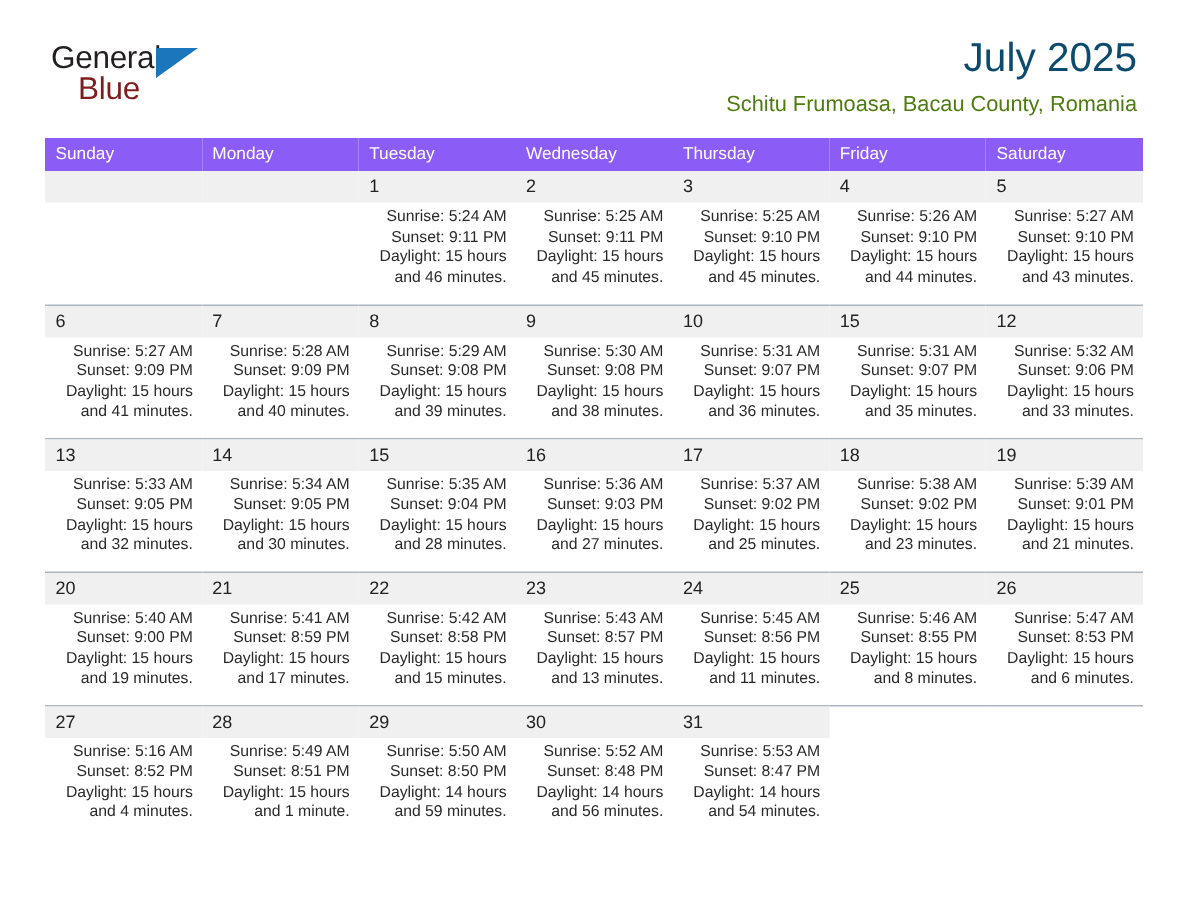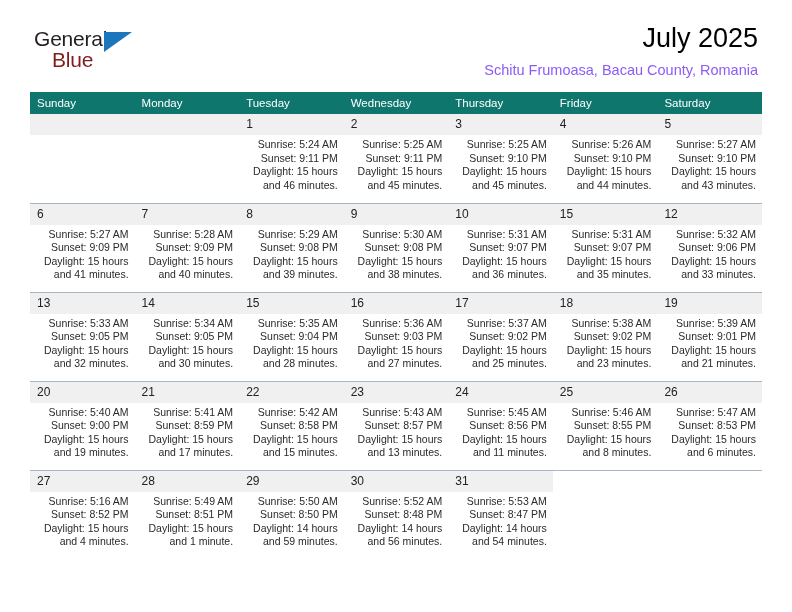--- a/index.html
+++ b/index.html
@@ -60,41 +60,41 @@
     border-bottom: 20px solid transparent;
   }
   .title-block {
     position: absolute;
     right: 4px;
     top: 22px;
     text-align: right;
   }
   .cal-title {
     font-size: 27px;
-    color: #000000;
+    color: #0c4a6e;
     line-height: 32px;
     font-weight: normal;
     margin: 0;
   }
   .cal-subtitle {
     font-size: 14.5px;
-    color: #8b5cf6;
+    color: #4d7c0f;
     line-height: 20px;
     margin: 6px 0 0 0;
     font-weight: normal;
   }
 
   
   .calendar {
     width: 732px;
     border-collapse: collapse;
     table-layout: fixed;
   }
   .calendar thead th {
-    background: #0f766e;
+    background: #8b5cf6;
     color: #ffffff;
     font-size: 11.5px;
     font-weight: normal;
     text-align: left;
     padding: 5px 0 5px 7px;
     height: 11px;
     vertical-align: middle;
   }
   .week-row {
     height: 89px;

